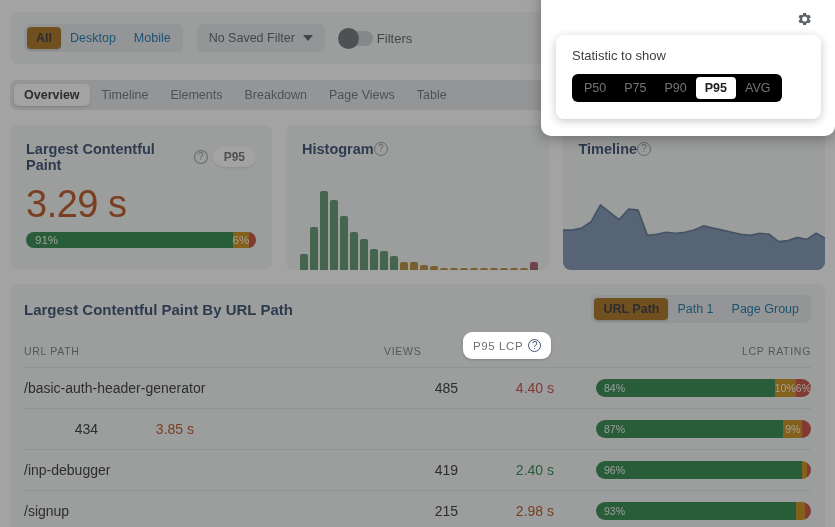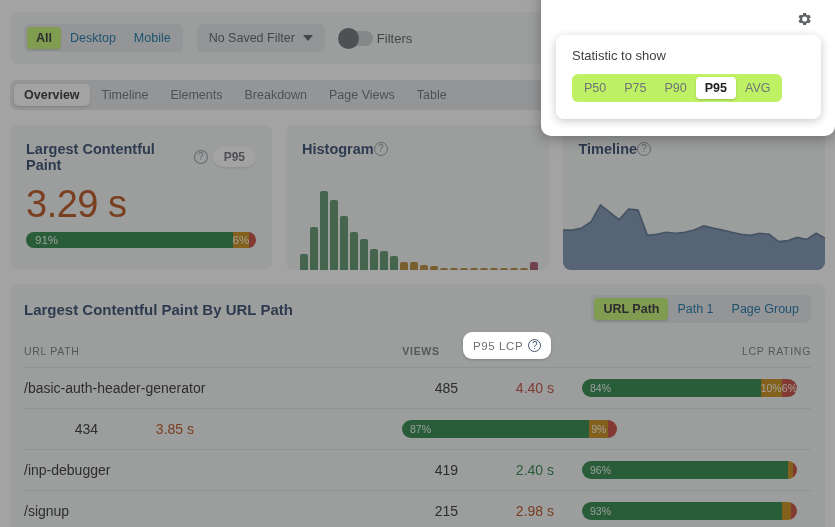--- a/index.html
+++ b/index.html
@@ -20,21 +20,21 @@
     display: flex; align-items: center; gap: 14px; padding: 0 14px;
   }
   .segmented {
     display: inline-flex; align-items: center;
     background: #e3e5e7; border-radius: 6px; padding: 3px;
   }
   .seg {
     font-size: 12.5px; color: #0369a1; padding: 4px 9px;
     border-radius: 4px; line-height: 14px; white-space: nowrap;
   }
-  .seg.active { background: #bef264; color: #202124; font-weight: bold; box-shadow: 0 1px 2px rgba(0,0,0,.18); }
+  .seg.active { background: #a16207; color: #202124; font-weight: bold; box-shadow: 0 1px 2px rgba(0,0,0,.18); }
 
   .savedfilter {
     display: inline-flex; align-items: center; gap: 8px;
     background: #e3e5e7; border-radius: 6px; padding: 7px 12px;
     font-size: 12.5px; color: #4a4f54;
   }
   .caret { width: 0; height: 0; border-left: 5px solid transparent; border-right: 5px solid transparent; border-top: 6px solid #4a4f54; }
 
   .toggle-wrap { display: inline-flex; align-items: center; gap: 4px; }
   .toggle { width: 34px; height: 15px; border-radius: 8px; background: #c6cacd; position: relative; }
@@ -88,57 +88,57 @@
   .tablepanel {
     position: absolute; left: 10px; top: 284px; right: 10px; bottom: 0;
     background: #f1f3f4; border-radius: 8px 8px 0 0; padding: 0 14px;
   }
   .tp-head { height: 50px; display: flex; align-items: center; justify-content: space-between; }
   .tp-title { font-size: 15px; font-weight: bold; color: #1f3a5f; }
 
   .colhead { display: flex; align-items: center; height: 34px; border-bottom: 1px solid #dcdfe2; position: relative; }
   .th { font-size: 10.5px; letter-spacing: .7px; color: #6b7176; }
   .c-url { flex: 0 0 360px; }
-  .c-views { flex: 0 0 74px; text-align: center; font-weight: bold; }
+  .c-views { flex: 0 0 74px; text-align: left; }
   .c-lcp { flex: 0 0 110px; text-align: right; padding-right: 14px; }
   .c-rate { flex: 1; text-align: right; }
 
   .lcp-badge {
     position: absolute; left: 453px; top: -6px;
     background: #ffffff; border-radius: 9px; padding: 7px 10px;
     display: inline-flex; align-items: center; gap: 5px;
     font-size: 11.5px; letter-spacing: .6px; color: #6b7176;
     box-shadow: 0 1px 3px rgba(0,0,0,.18); z-index: 6;
   }
   .lcp-badge .qmark { width: 13px; height: 13px; border-color: #44556b; color: #44556b; letter-spacing: 0; }
 
   .trow { display: flex; align-items: center; height: 41px; border-bottom: 1px solid #dcdfe2; }
   .td-url { flex: 0 0 360px; font-size: 14px; color: #202124; }
   .td-views { flex: 0 0 74px; font-size: 14px; color: #202124; text-align: right; }
   .td-lcp { flex: 0 0 110px; font-size: 14px; text-align: right; padding-right: 14px; }
-  .td-rate { flex: 1; display: flex; justify-content: center; }
+  .td-rate { flex: 1; display: flex; justify-content: flex-end; }
   .minibar { width: 215px; height: 18px; border-radius: 9px; overflow: hidden; display: flex; }
   .minibar .rb-good span, .minibar .rb-ni span, .minibar .rb-poor span { font-size: 10.5px; }
   .minibar .rb-good span { padding-left: 8px; }
 
   
   .overlay { position: absolute; inset: 0; background: rgba(60,60,60,.47); z-index: 10; }
   .popup-shell {
     position: absolute; left: 541px; top: -12px; width: 294px; height: 148px;
     background: #ffffff; border-radius: 10px; z-index: 20;
     box-shadow: 0 3px 14px rgba(0,0,0,.30);
   }
   .gear { position: absolute; right: 22px; top: 22px; width: 18px; height: 18px; }
   .popup-menu {
     position: absolute; left: 15px; top: 47px; width: 265px; height: 84px;
     background: #ffffff; border-radius: 8px; box-shadow: 0 2px 10px rgba(0,0,0,.22);
     padding: 13px 16px;
   }
   .popup-menu-label { font-size: 13px; color: #3c4043; }
-  .statseg { display: inline-flex; background: #bef264; border-radius: 6px; padding: 3px; margin-top: 11px; }
+  .statseg { display: inline-flex; background: #000000; border-radius: 6px; padding: 3px; margin-top: 11px; }
   .statseg .seg { font-size: 12.5px; padding: 4px 9px; color: #70757a; }
   .statseg .seg.active { background: #ffffff; color: #202124; font-weight: bold; box-shadow: 0 1px 2px rgba(0,0,0,.22); }
 
   
   .spotlight { z-index: 15; position: absolute; }
 </style>
 </head>
 <body>
 
 <div id="root">

